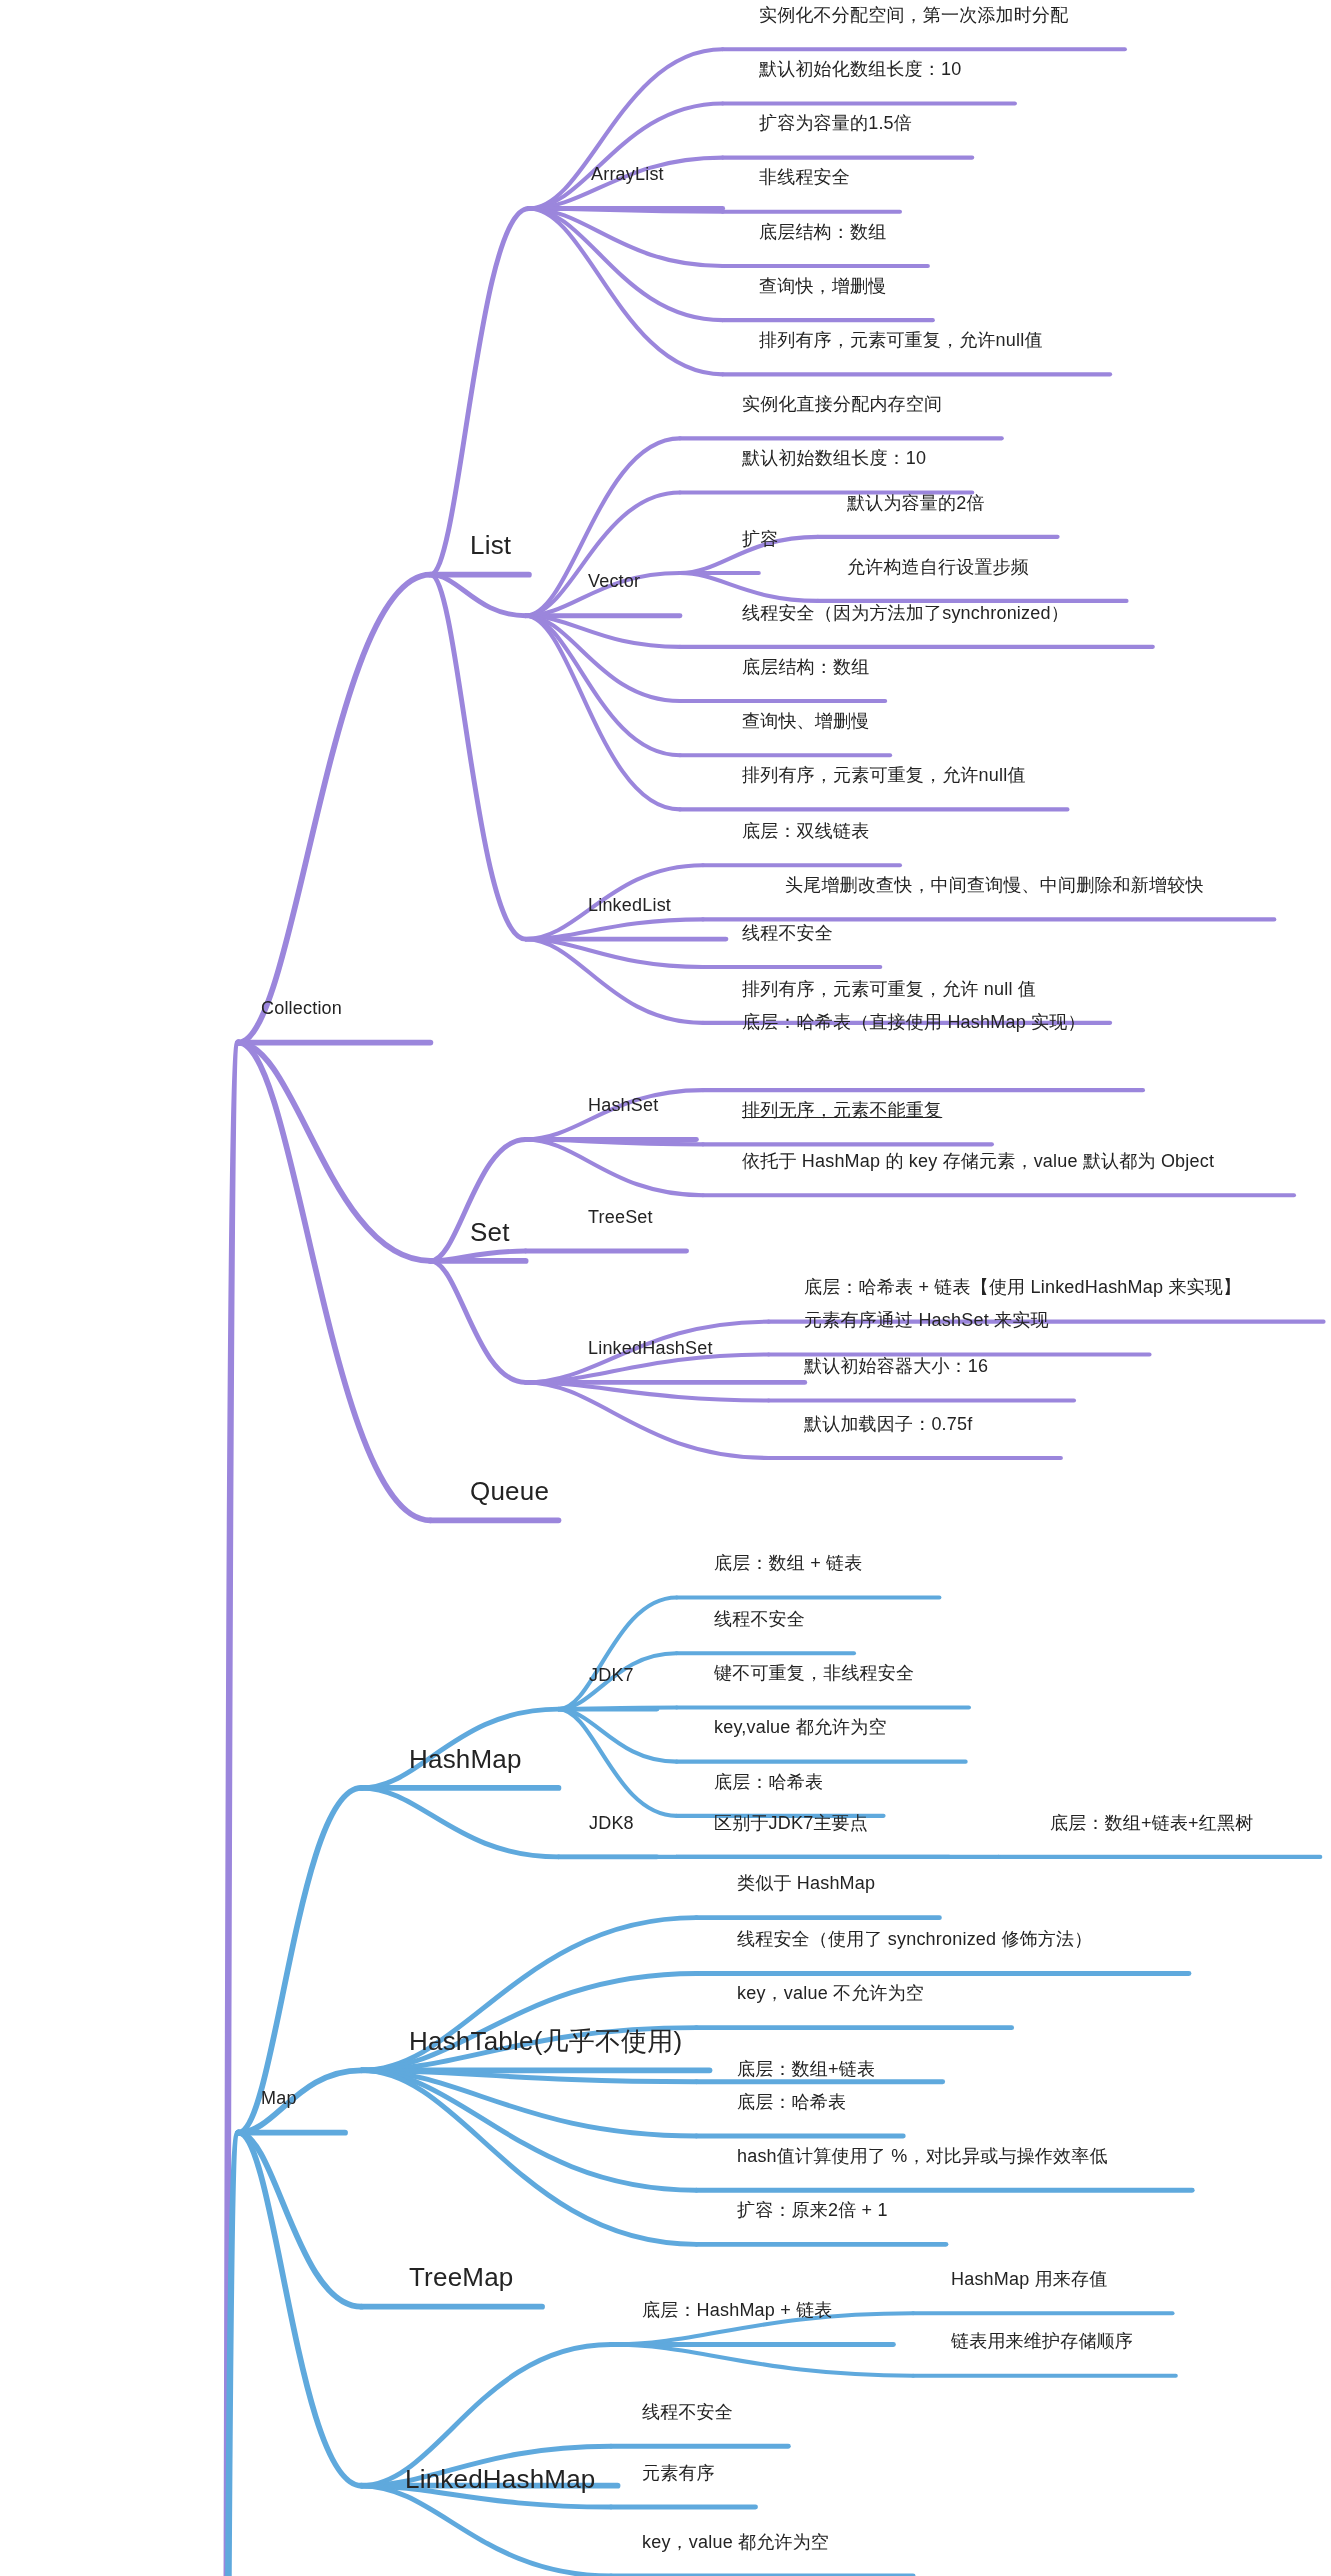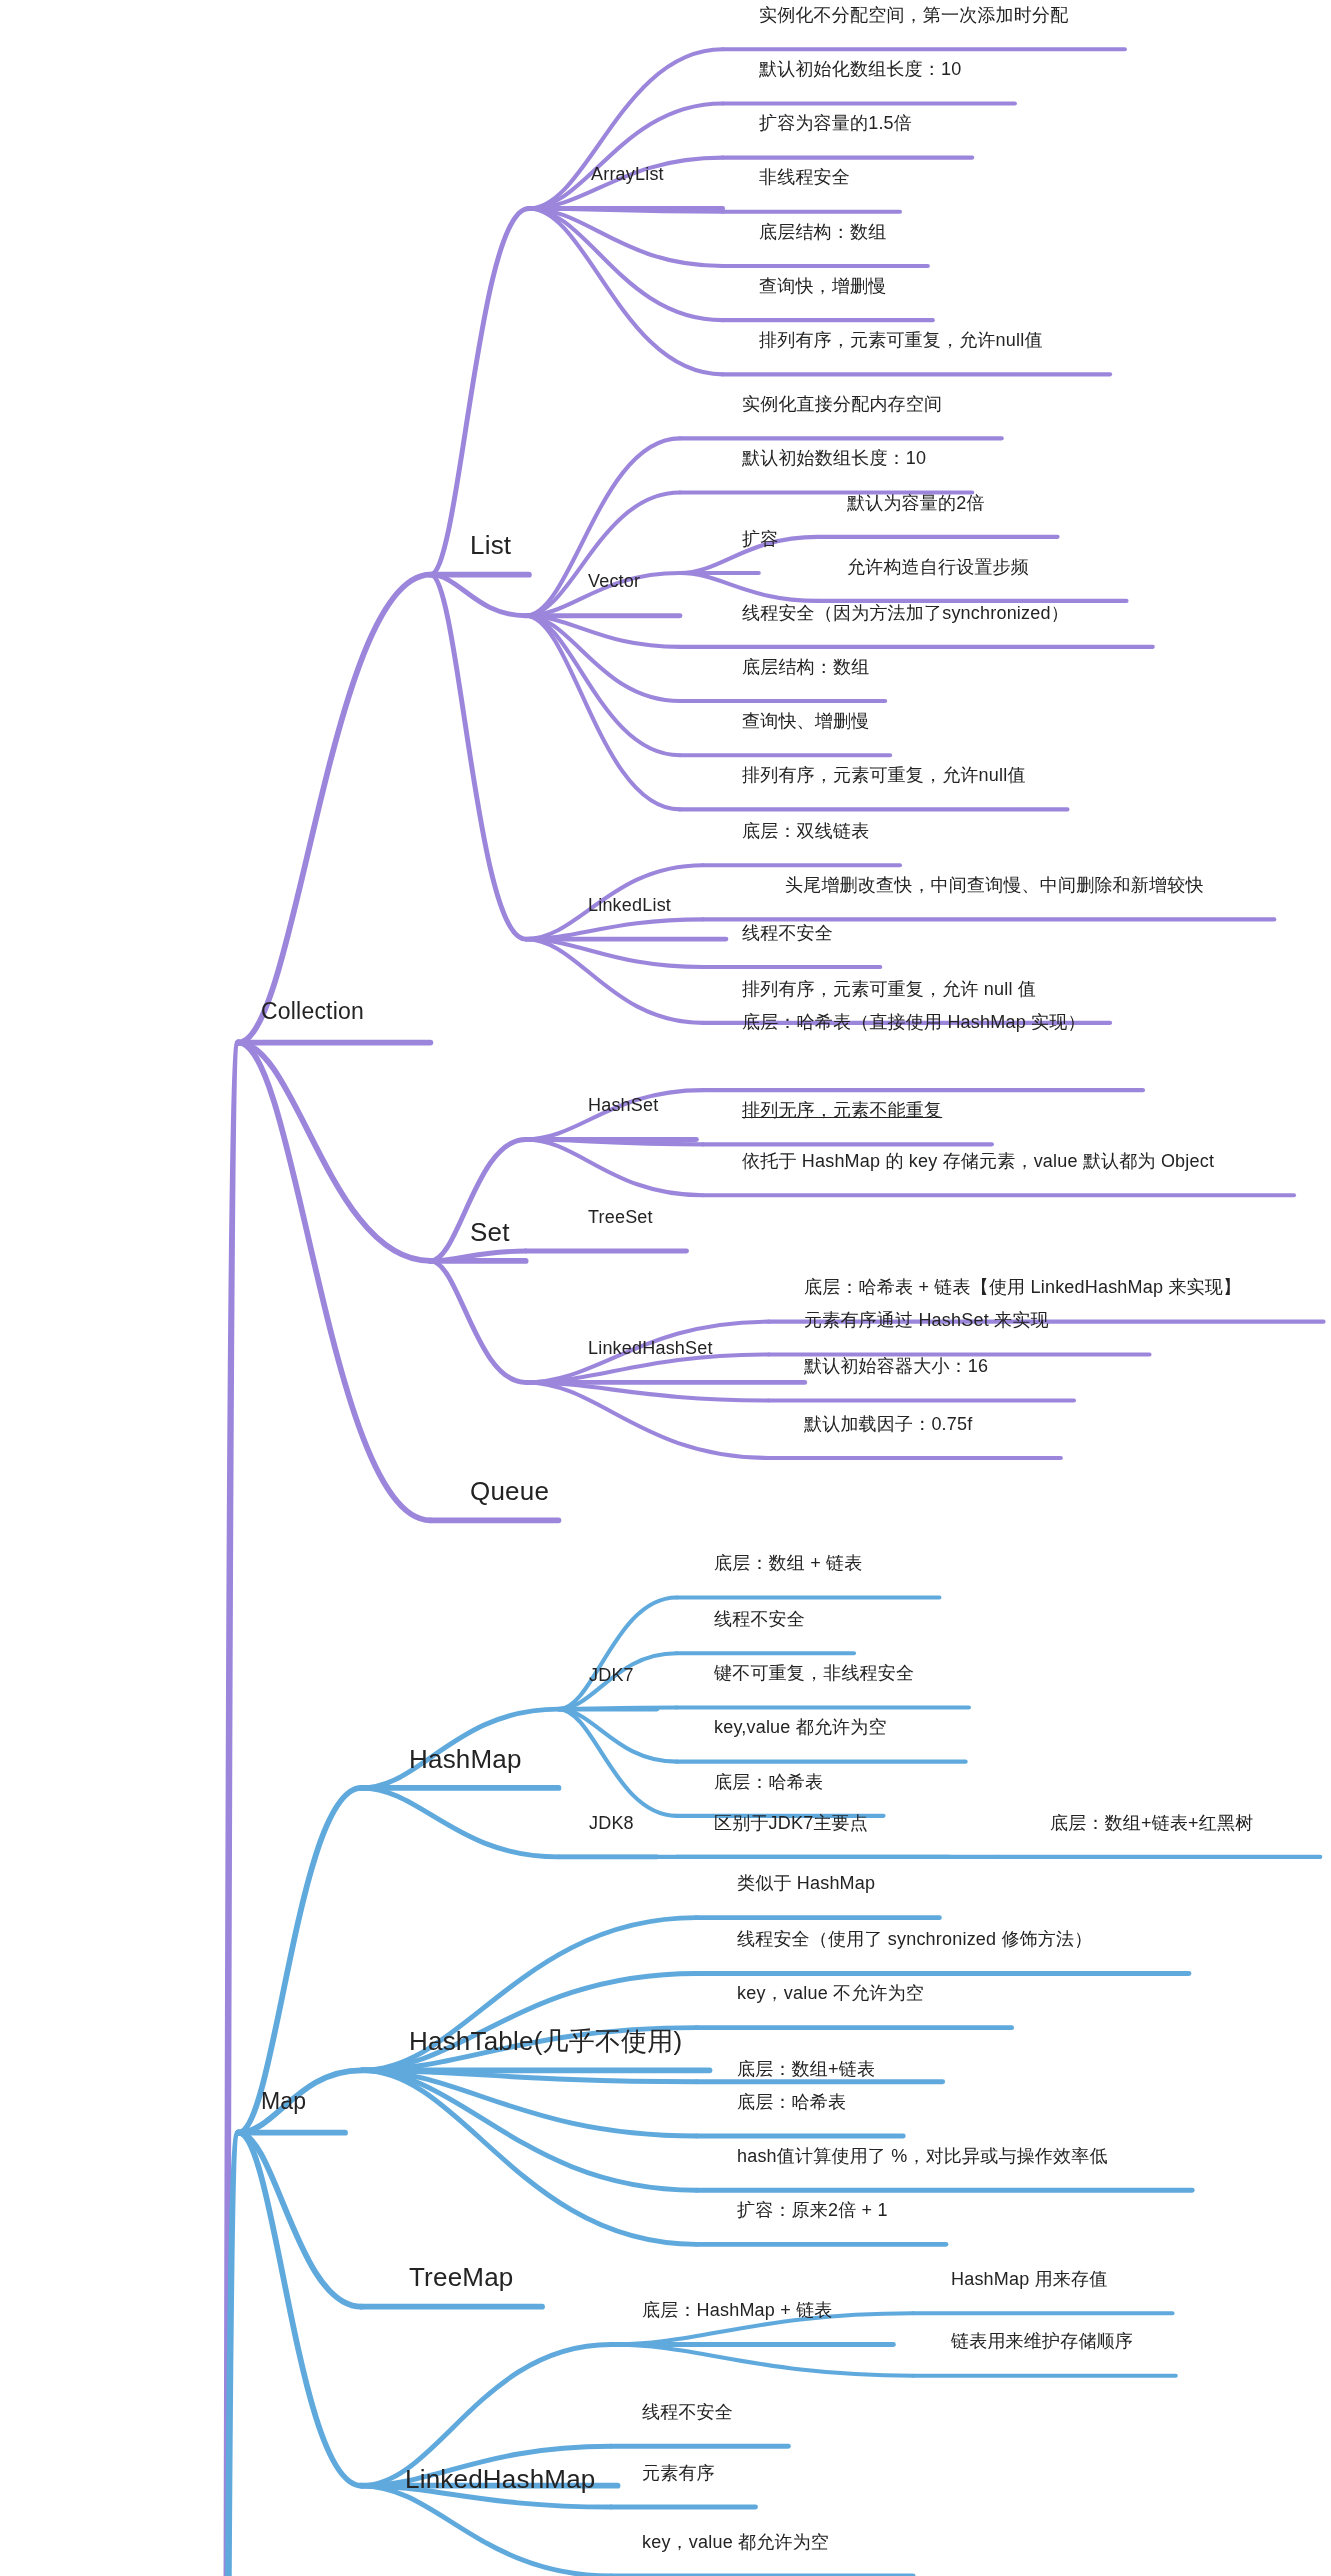--- a/index.html
+++ b/index.html
@@ -2,21 +2,21 @@
 <html style="font-size:13px"><head>
 <meta charset="utf-8">
 <style>
   html,body{margin:0;padding:0;background:#ffffff;}
   body{width:1332px;height:2576px;position:relative;overflow:hidden;
        font-family:"Liberation Sans","DejaVu Sans",sans-serif;}
   #stage{position:absolute;left:0;top:0;width:1332px;height:2576px;}
   #wires{position:absolute;left:0;top:0;width:1332px;height:2576px;pointer-events:none;}
   .node{position:absolute;white-space:nowrap;color:#232323;
         font-size:18px;line-height:1.2;letter-spacing:0.2px;}
-  .node.l1{font-size:23px;}
+  .node.l1{font-size:18px;}
   .node.l2{font-size:26px;}
 </style>
 </head>
 <body>
 
 <div id="stage">
   <svg id="wires" viewBox="0 0 1622 3138">
       <path d="M 290 1270 L 524 1270" stroke="#9b86dc" stroke-width="7" stroke-linecap="round" fill="none"></path>
       <path d="M 524 700 L 644 700" stroke="#9b86dc" stroke-width="7" stroke-linecap="round" fill="none"></path>
       <path d="M 644 254 L 880 254" stroke="#9b86dc" stroke-width="6" stroke-linecap="round" fill="none"></path>

